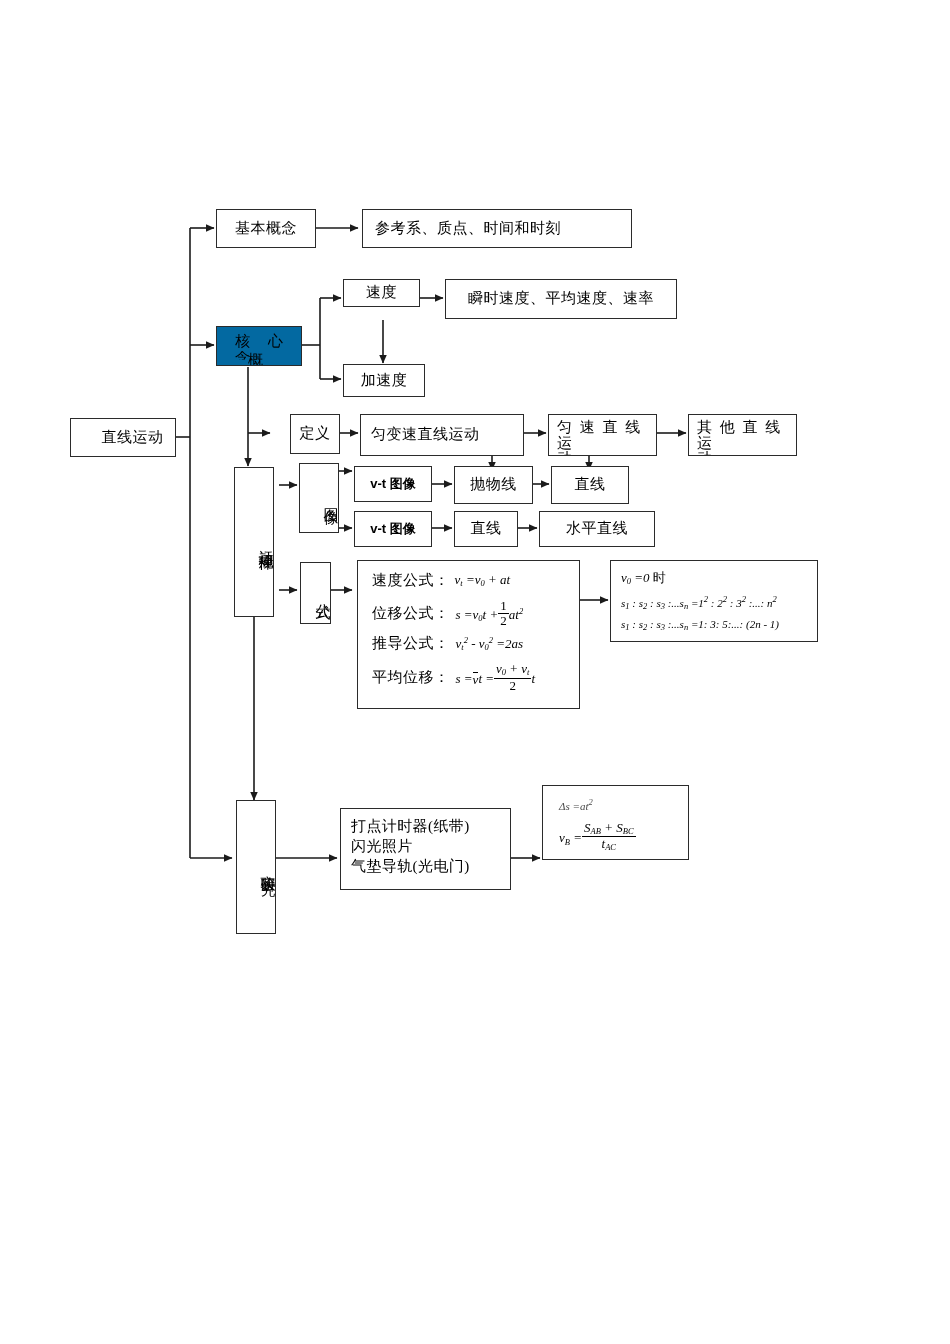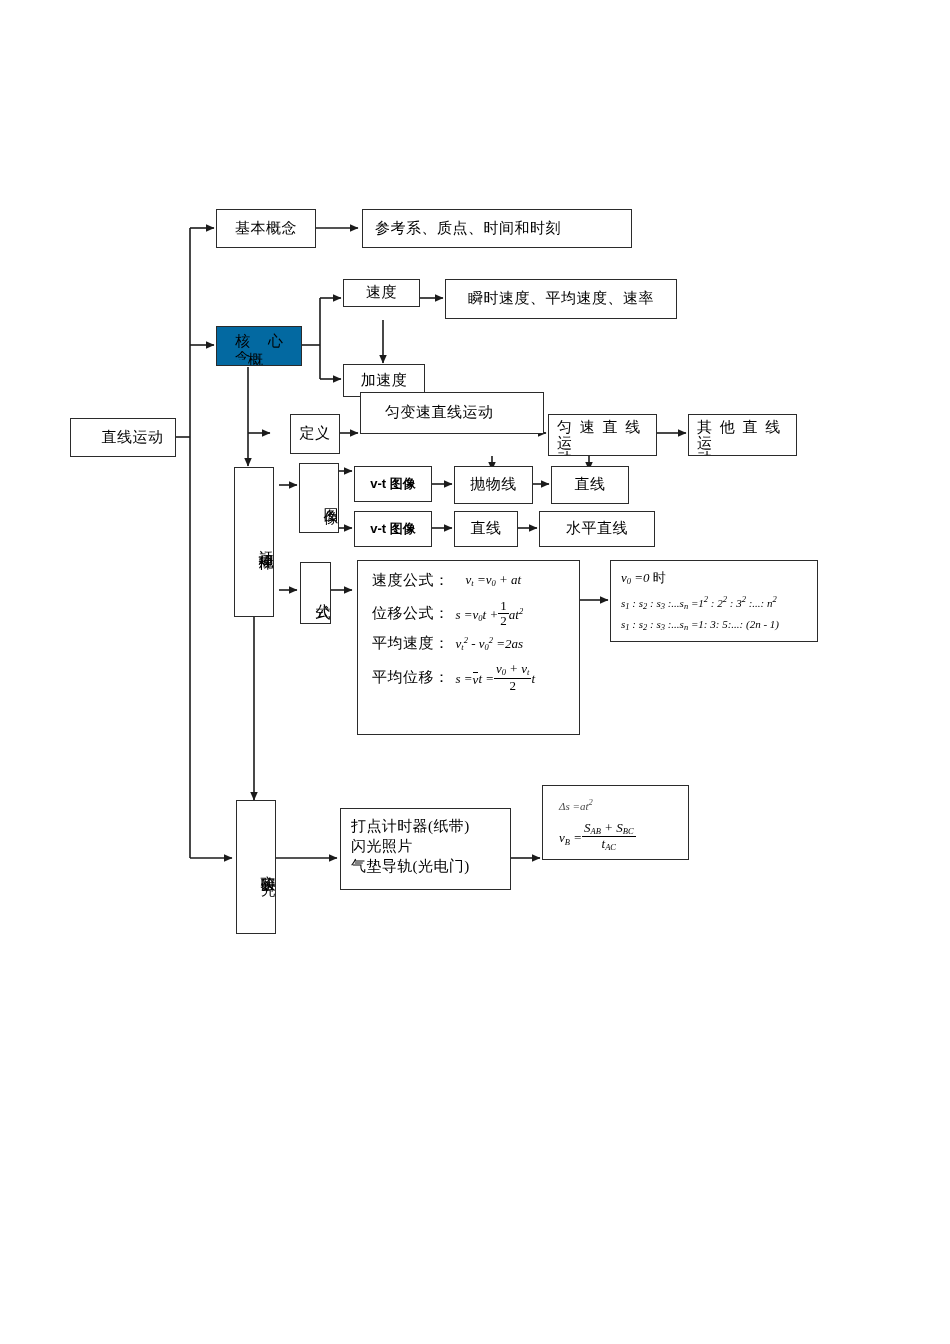--- a/index.html
+++ b/index.html
@@ -283,21 +283,21 @@
   </div>
 
   <div class="box" style="left:343px; top:364px; width:82px; height:33px;">
     <span>加速度</span>
   </div>
 
   <div class="box" style="left:290px; top:414px; width:50px; height:40px;">
     <span>定义</span>
   </div>
 
-  <div class="box" style="left:360px; top:392px; width:184px; height:42px; justify-content:flex-start; padding-left:24px;">
+  <div class="box" style="left:360px; top:414px; width:164px; height:42px; justify-content:flex-start; padding-left:10px;">
     <span>匀变速直线运动</span>
   </div>
 
   <div class="clipwrap" style="left:548px; top:414px; width:109px; height:42px;">
     <span class="cw-in">
       <span>匀 速 直 线 运</span>
       <span class="cw-second">动</span>
     </span>
   </div>
 
@@ -339,35 +339,35 @@
   <div class="box" style="left:539px; top:511px; width:116px; height:36px;">
     <span>水平直线</span>
   </div>
 
   <div class="vbox" style="left:300px; top:562px; width:31px; height:62px;">
     <div class="vwrap">
       <div class="vtext">公式</div>
     </div>
   </div>
 
-  <div class="fbox" style="left:357px; top:560px; width:223px; height:175px; padding:10px 0 0 14px;">
+  <div class="fbox" style="left:357px; top:560px; width:223px; height:149px; padding:10px 0 0 14px;">
     <div class="frow" style="margin-bottom:9px;">
       <span class="flabel">速度公式：</span>
-      <span class="math" style="margin-left:16px;">
+      <span class="math" style="margin-left:5px;">
         v<span class="sub">t</span> =v<span class="sub">0</span> + at
       </span>
     </div>
     <div class="frow" style="margin-bottom:7px;">
       <span class="flabel">位移公式：</span>
       <span class="math" style="margin-left:6px;font-family:Liberation Serif, serif;">
         s =v<span class="sub">0</span>t +<span class="frac"><span class="num up">1</span><span class="den up">2</span></span>at<span class="sup">2</span>
       </span>
     </div>
     <div class="frow" style="margin-bottom:9px;">
-      <span class="flabel">平均速度：</span>
+      <span class="flabel">推导公式：</span>
       <span class="math" style="margin-left:6px;">
         v<span class="sub">t</span><span class="sup">2</span> - v<span class="sub">0</span><span class="sup">2</span> =2<span>as</span>
       </span>
     </div>
     <div class="frow">
       <span class="flabel">平均位移：</span>
       <span class="math" style="margin-left:6px;">
         s =<span class="ov">v</span>t =<span class="frac"><span class="num">v<span class="sub">0</span> + v<span class="sub">t</span></span><span class="den up">2</span></span>t
       </span>
     </div>

